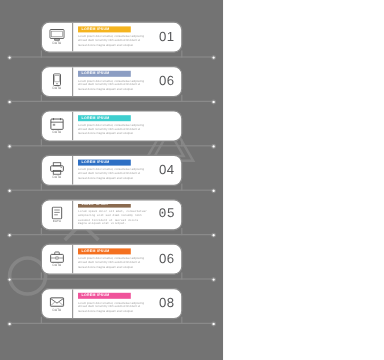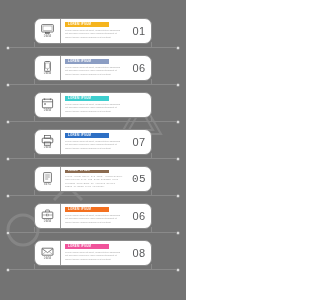--- a/index.html
+++ b/index.html
@@ -280,21 +280,21 @@
             </svg>
         </span>
         <span class="icon-caption">DATA</span>
       </div>
       <div class="body-cell">
         <div class="title-bar" style="background:#2d6fc4;">
           <span>LOREM IPSUM</span>
         </div>
         <div class="para">Lorem ipsum dolor sit amet, consectetuer adipiscing elit sed diam nonummy nibh euismod tincidunt ut laoreet dolore magna aliquam erat volutpat.</div>
       </div>
-      <div class="num-cell">07</div>
+      <div class="num-cell">04</div>
     </div>
   </div>
 
   <div class="row" style="top:164px;position:absolute;font-family:Liberation Mono, monospace;">
     <div class="rail"></div>
     <div class="rail-dot left"></div>
     <div class="rail-dot right"></div>
     <div class="stub left"></div>
     <div class="stub right"></div>
     <div class="card">

